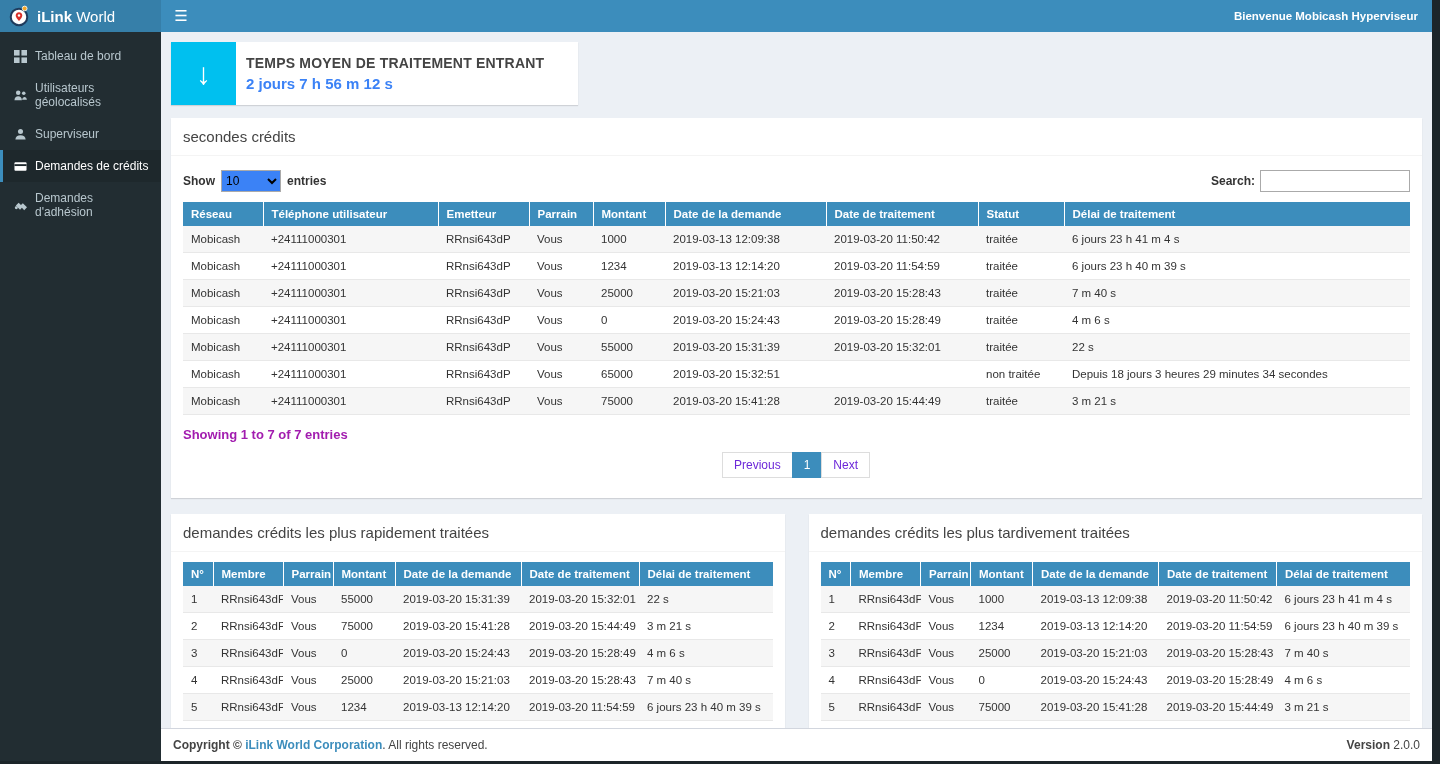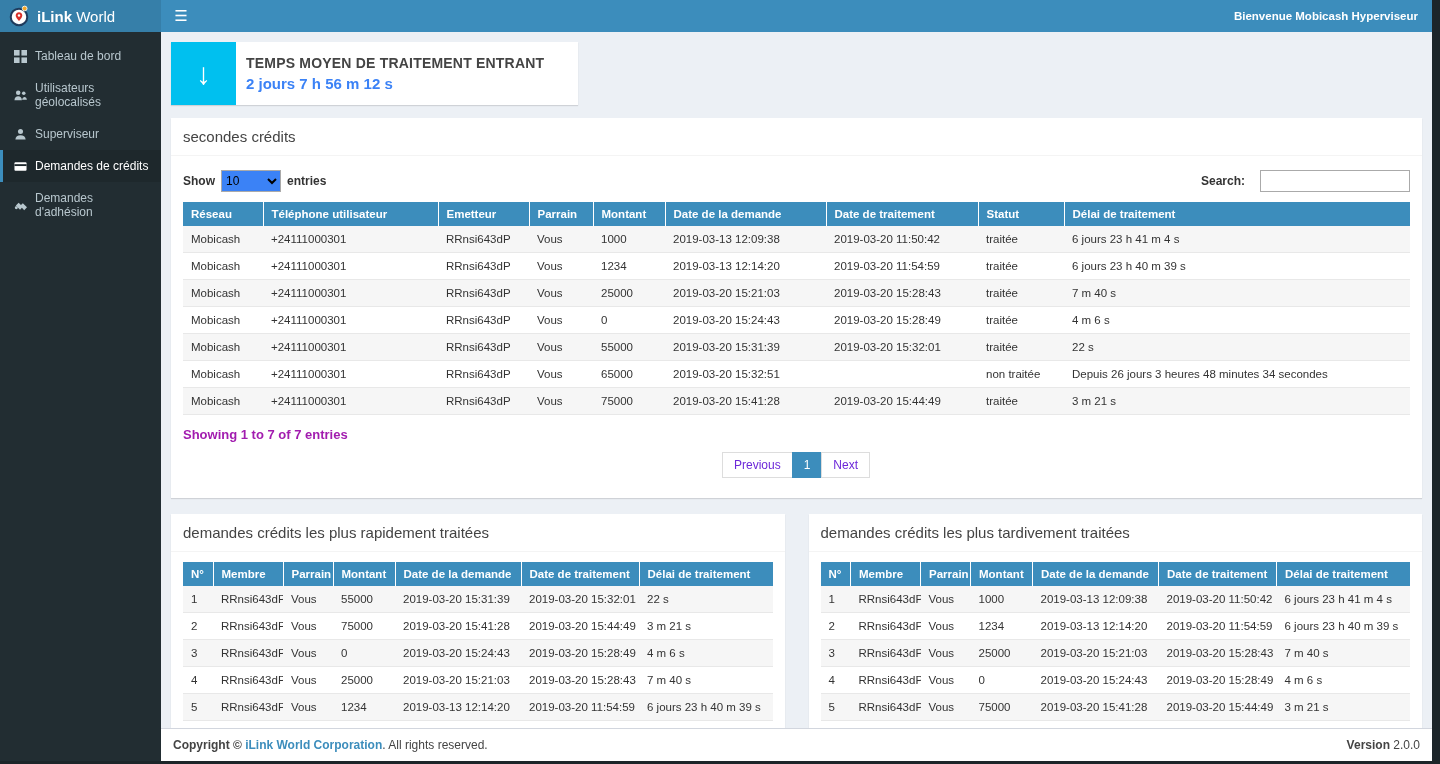--- a/index.html
+++ b/index.html
@@ -66,21 +66,21 @@
     border-bottom: 1px solid #f4f4f4;
   }
   .panel-body { padding: 10px 12px 16px 12px; }
 
   .dt-controls { display: flex; justify-content: space-between; align-items: center; margin: 4px 0 10px 0; font-size: 12px; font-weight: bold; color: #333; }
   .dt-length { display: flex; align-items: center; gap: 6px; }
   .dt-length select {
     width: 60px; height: 22px; font-size: 12px; border: 1px solid #aaa;
     background: #3b82f6; font-family: "Liberation Sans", sans-serif;
   }
-  .dt-search { display: flex; align-items: center; gap: 15px; }
+  .dt-search { display: flex; align-items: center; gap: 5px; }
   .dt-search input {
     width: 150px; height: 22px; border: 1px solid #aaa; padding: 0 5px; font-size: 12px;
     font-family: "Liberation Sans", sans-serif;
   }
 
   table.dt { width: 100%; border-collapse: collapse; font-size: 11.5px; color: #333; table-layout: fixed; }
   table.dt th {
     background: #3c8dbc; color: #fff; font-weight: bold; text-align: left;
     padding: 6px 8px; border-right: 1px solid #fff; white-space: nowrap; overflow: hidden;
   }
@@ -296,21 +296,21 @@
                   </tr>
                   <tr>
                     <td>Mobicash</td>
                     <td>+24111000301</td>
                     <td>RRnsi643dP</td>
                     <td>Vous</td>
                     <td>65000</td>
                     <td>2019-03-20 15:32:51</td>
                     <td></td>
                     <td>non traitée</td>
-                    <td>Depuis 26 jours 3 heures 48 minutes 34 secondes</td>
+                    <td>Depuis 18 jours 3 heures 29 minutes 34 secondes</td>
                   </tr>
                   <tr>
                     <td>Mobicash</td>
                     <td>+24111000301</td>
                     <td>RRnsi643dP</td>
                     <td>Vous</td>
                     <td>75000</td>
                     <td>2019-03-20 15:41:28</td>
                     <td>2019-03-20 15:44:49</td>
                     <td>traitée</td>

